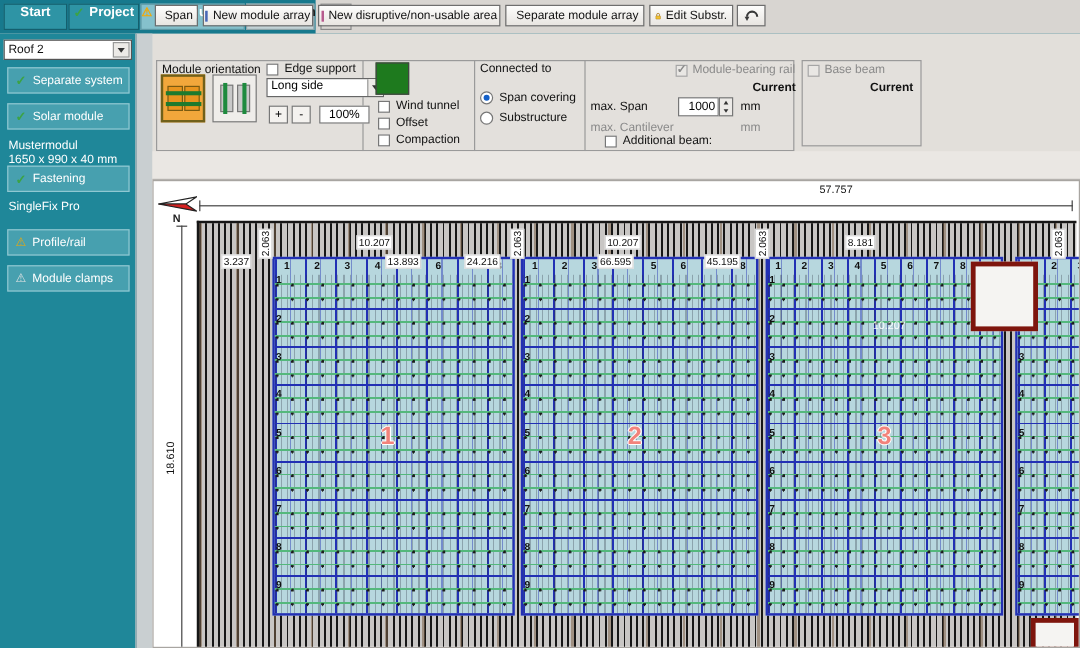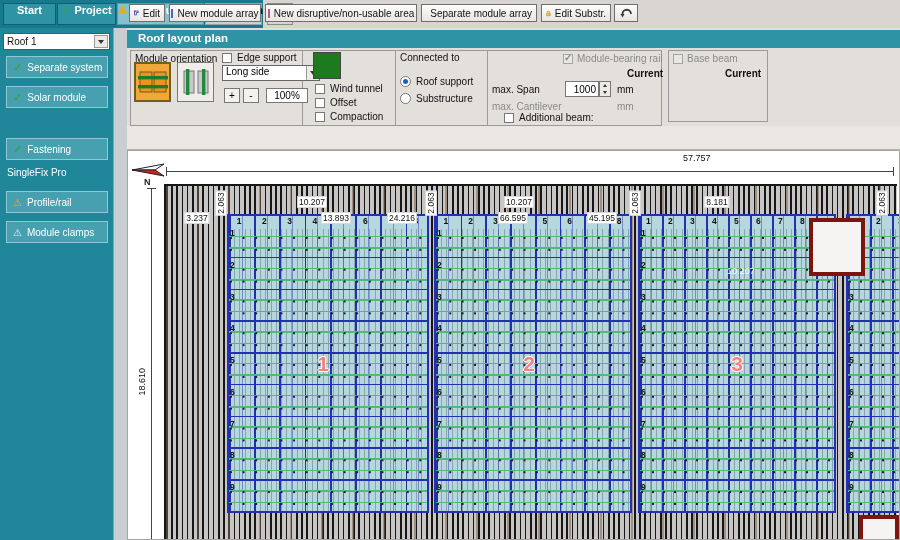--- a/index.html
+++ b/index.html
@@ -120,54 +120,56 @@
     <div class="topundo">
       <svg width="16" height="12" viewBox="0 0 16 12">
         <path d="M3 7 A5 5 0 0 1 13 7" fill="none" stroke="#3a3a3a" stroke-width="2.4"></path>
         <path d="M0.5 7 L5.5 7 L3 11 Z" fill="#3a3a3a"></path>
       </svg>
     </div>
   </div>
 
   <div class="sidebar">
     <div class="combo">
-      <span>Roof 1</span>
+      <span>Roof 2</span>
       <span class="dbtn">
           <span class="tri-down"></span>
         </span>
     </div>
     <div class="sbtn" style="top:28px;">
       <span class="chk">✓</span>
       <span>Separate system</span>
     </div>
     <div class="sbtn" style="top:58px;">
       <span class="chk">✓</span>
       <span>Solar module</span>
     </div>
+    <div class="sinfo" style="top:88px;">
+      <div>Mustermodul</div>
+      <div>1650 x 990 x 40 mm</div>
+      <div>400 Wp</div>
+    </div>
     <div class="sbtn" style="top:110px;">
       <span class="chk">✓</span>
       <span>Fastening</span>
     </div>
     <div class="sinfo" style="top:139px;">
       <div>SingleFix Pro</div>
     </div>
     <div class="sbtn" style="top:163px;">
       <span class="warn-y">⚠</span>
       <span>Profile/rail</span>
     </div>
     <div class="sbtn" style="top:193px;">
       <span class="warn-gray">⚠</span>
       <span>Module clamps</span>
     </div>
   </div>
   <div class="splitter"></div>
 
-  <div class="titleband">
-    <span>Roof layout plan</span>
-  </div>
   <div class="group" style="left:130px;top:50px;width:532px;height:76px;"></div>
   <div class="vsep" style="left:302px;"></div>
   <div class="vsep" style="left:395px;"></div>
   <div class="vsep" style="left:487px;"></div>
 
   <span class="lbl" style="left:135px;top:53px;">Module orientation</span>
   <div class="orientbtn sel" style="left:134px;">
     <svg width="30" height="26" viewBox="0 0 30 26">
       <rect x="2" y="3" width="12" height="20" fill="#E8941E" stroke="#7A5A10"></rect>
       <rect x="16" y="3" width="12" height="20" fill="#E8941E" stroke="#7A5A10"></rect>
@@ -204,21 +206,21 @@
   <div class="swatch"></div>
   <span class="cb" style="left:315px;top:84px;"></span>
   <span class="lbl" style="left:330px;top:83px;">Wind tunnel</span>
   <span class="cb" style="left:315px;top:98px;"></span>
   <span class="lbl" style="left:330px;top:97px;">Offset</span>
   <span class="cb" style="left:315px;top:112px;"></span>
   <span class="lbl" style="left:330px;top:111px;">Compaction</span>
 
   <span class="lbl" style="left:400px;top:52px;">Connected to</span>
   <span class="radio sel" style="left:400px;top:76px;"></span>
-  <span class="lbl" style="left:416px;top:76px;">Roof support</span>
+  <span class="lbl" style="left:416px;top:76px;">Span covering</span>
   <span class="radio" style="left:400px;top:93px;"></span>
   <span class="lbl" style="left:416px;top:93px;">Substructure</span>
 
   <span class="cb checked dis" style="left:563px;top:54px;"></span>
   <span class="lbl gray" style="left:577px;top:53px;">Module-bearing rail</span>
   <span class="lbl bold" style="left:627px;top:68px;">Current</span>
   <span class="lbl" style="left:492px;top:84px;text-align:center;">max. Span</span>
   <div class="spin">
       <span>1000</span>
     </div>
@@ -240,21 +242,21 @@
   <span class="cb dis" style="left:673px;top:54px;"></span>
   <span class="lbl gray" style="left:687px;top:53px;">Base beam</span>
   <span class="lbl bold" style="left:725px;top:68px;">Current</span>
 
   <div class="toolbar"></div>
   <div class="tbtn" style="left:129px;width:36px;">
     <svg width="10" height="10" viewBox="0 0 10 10">
       <path d="M1 1 L9 1 L9 4 L5 4 L5 9 L1 9 Z" fill="none" stroke="#2230B4" stroke-width="1.6"></path>
       <rect x="0" y="0" width="3" height="3" fill="#B02020"></rect>
     </svg>
-    <span>Edit</span>
+    <span>Span</span>
   </div>
   <div class="tbtn" style="left:169px;width:92px;">
     <span class="sq blue"></span>
     <span>New module array</span>
   </div>
   <div class="tbtn" style="left:265px;width:152px;">
     <span class="sq pink"></span>
     <span>New disruptive/non-usable area</span>
   </div>
   <div class="tbtn" style="left:421px;width:116px;">

